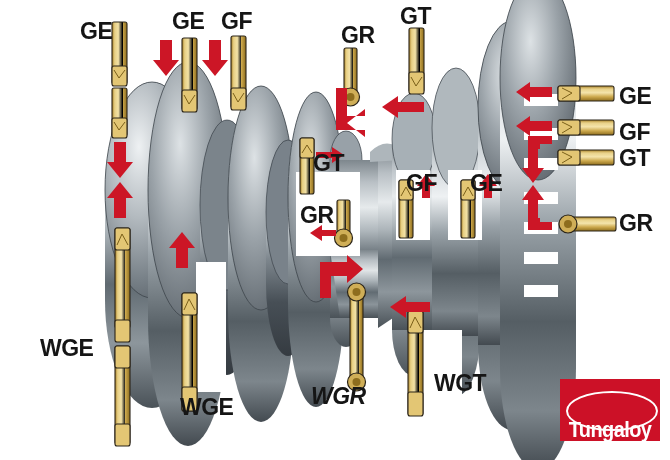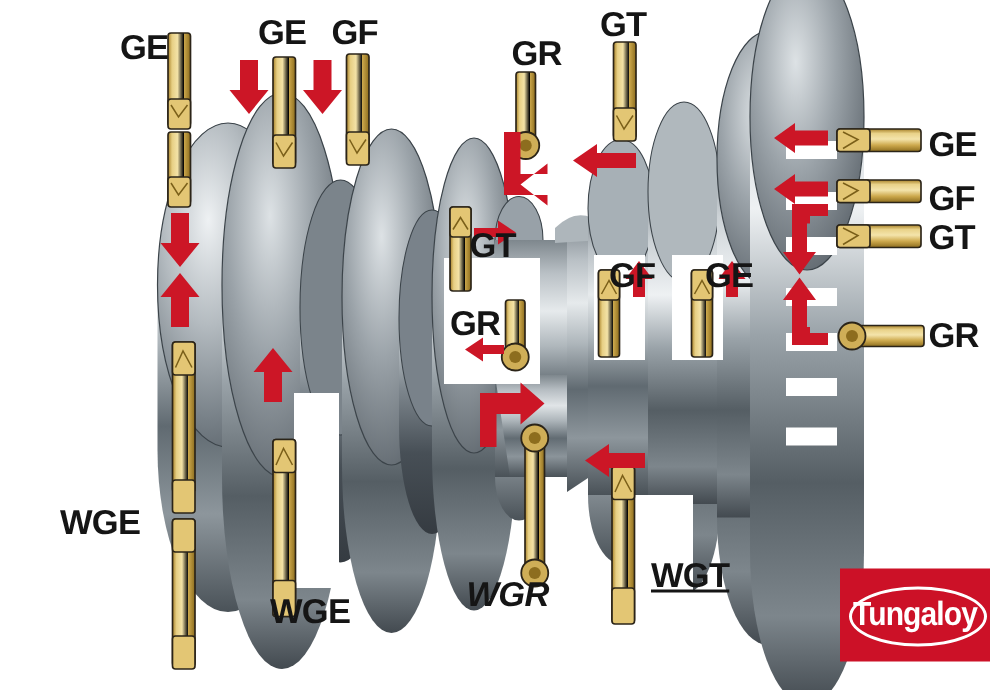--- a/index.html
+++ b/index.html
@@ -20,21 +20,21 @@
     letter-spacing:-0.5px;
     line-height:1;
     -webkit-font-smoothing:antialiased;
   }
   .lbl.sz-big{font-size:23px;}
 
   
   .brandmark{
     position:absolute;
     box-sizing:border-box;
-    display:flex;align-items:center;justify-content:center;
+    display:flex;align-items:flex-end;justify-content:center;
     overflow:hidden;
   }
   .brandmark .oval{
     position:absolute;
     left:6%;top:20%;width:88%;height:58%;
     border:2px solid #ffffff;
     border-radius:50%/50%;
   }
   .brandmark .wordmark{
     position:relative;
@@ -361,21 +361,21 @@
       <div class="lbl sz-big" style="left: 619px; top: 121px;">GF</div>
       <div class="lbl sz-big" style="left: 619px; top: 147px;">GT</div>
       <div class="lbl sz-big" style="left: 619px; top: 212px;">GR</div>
       <div class="lbl sz-big" style="left: 313px; top: 152px;">GT</div>
       <div class="lbl sz-big" style="left: 406px; top: 172px;">GF</div>
       <div class="lbl sz-big" style="left: 470px; top: 172px;">GE</div>
       <div class="lbl sz-big" style="left: 300px; top: 204px;">GR</div>
       <div class="lbl sz-big" style="left: 40px; top: 337px;">WGE</div>
       <div class="lbl sz-big" style="left: 180px; top: 396px;">WGE</div>
       <div class="lbl sz-big" style="left: 311px; top: 385px; font-style: italic;">WGR</div>
-      <div class="lbl sz-big" style="left: 434px; top: 372px; text-decoration: underline;">WGT</div>
+      <div class="lbl sz-big" style="left: 434px; top: 372px;">WGT</div>
     </div>
 
   <div class="brandmark" style="left:560px;top:379px;width:100px;height:62px;background:#cc1127;">
     <span class="oval"></span>
     <span class="wordmark">Tungaloy</span>
   </div>
 
 </div>
 
 </body></html>

